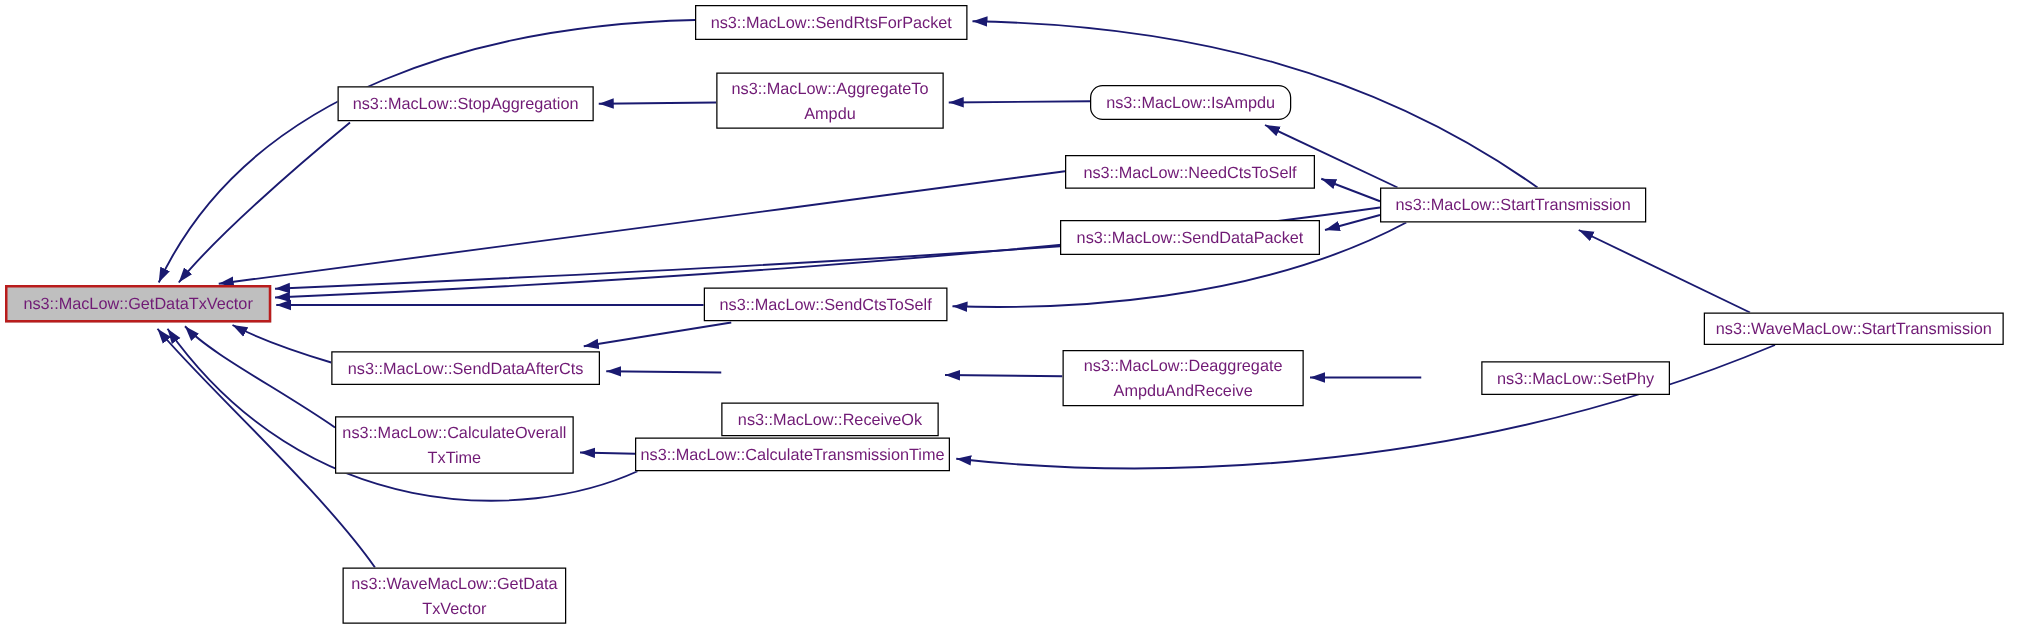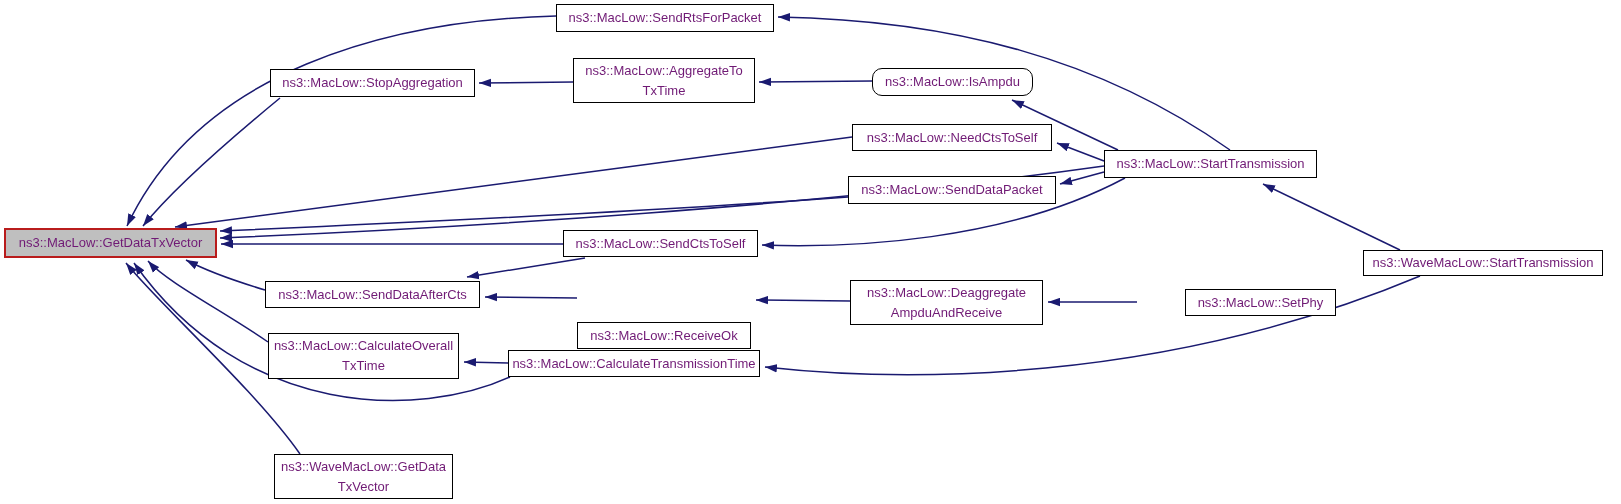--- a/index.html
+++ b/index.html
@@ -81,21 +81,21 @@
     <path class="edge" marker-end="url(#arrow)" d="M1137,302 L1048,302"></path>
     <path class="edge" marker-end="url(#arrow)" d="M508,363 L464,362"></path>
     <path class="edge" marker-end="url(#arrow)" d="M1420,276 C1160,385 900,382 765,367"></path>
     <path class="edge" marker-end="url(#arrow)" d="M1400,250 L1263,184"></path>
   </svg>
 
   <div class="node highlight" style="left:4px;    top:228px; width:213px; height:30px;"><span>ns3::MacLow::GetDataTxVector</span></div>
   <div class="node" style="left:556px;  top:4px;   width:218px; height:28px;"><span>ns3::MacLow::SendRtsForPacket</span></div>
   <div class="node" style="left:270px;  top:69px;  width:205px; height:28px;"><span>ns3::MacLow::StopAggregation</span></div>
   <div class="node" style="left:573px;  top:58px;  width:182px; height:45px;"><span>ns3::MacLow::AggregateTo
-TxTime</span></div>
+Ampdu</span></div>
   <div class="node" style="left:872px;  top:68px;  width:161px; height:28px;border-radius:10px;"><span>ns3::MacLow::IsAmpdu</span></div>
   <div class="node" style="left:852px;  top:124px; width:200px; height:27px;"><span>ns3::MacLow::NeedCtsToSelf</span></div>
   <div class="node" style="left:848px;  top:176px; width:208px; height:28px;"><span>ns3::MacLow::SendDataPacket</span></div>
   <div class="node" style="left:1104px; top:150px; width:213px; height:28px;"><span>ns3::MacLow::StartTransmission</span></div>
   <div class="node" style="left:563px;  top:230px; width:195px; height:27px;"><span>ns3::MacLow::SendCtsToSelf</span></div>
   <div class="node" style="left:265px;  top:281px; width:215px; height:27px;"><span>ns3::MacLow::SendDataAfterCts</span></div>
   <div class="node" style="left:577px;  top:286px; width:174px; height:27px;margin-top:36px;"><span>ns3::MacLow::ReceiveOk</span></div>
   <div class="node" style="left:850px;  top:280px; width:193px; height:45px;"><span>ns3::MacLow::Deaggregate
 AmpduAndReceive</span></div>
   <div class="node" style="left:1137px; top:289px; width:151px; height:27px;margin-left:48px;"><span>ns3::MacLow::SetPhy</span></div>

